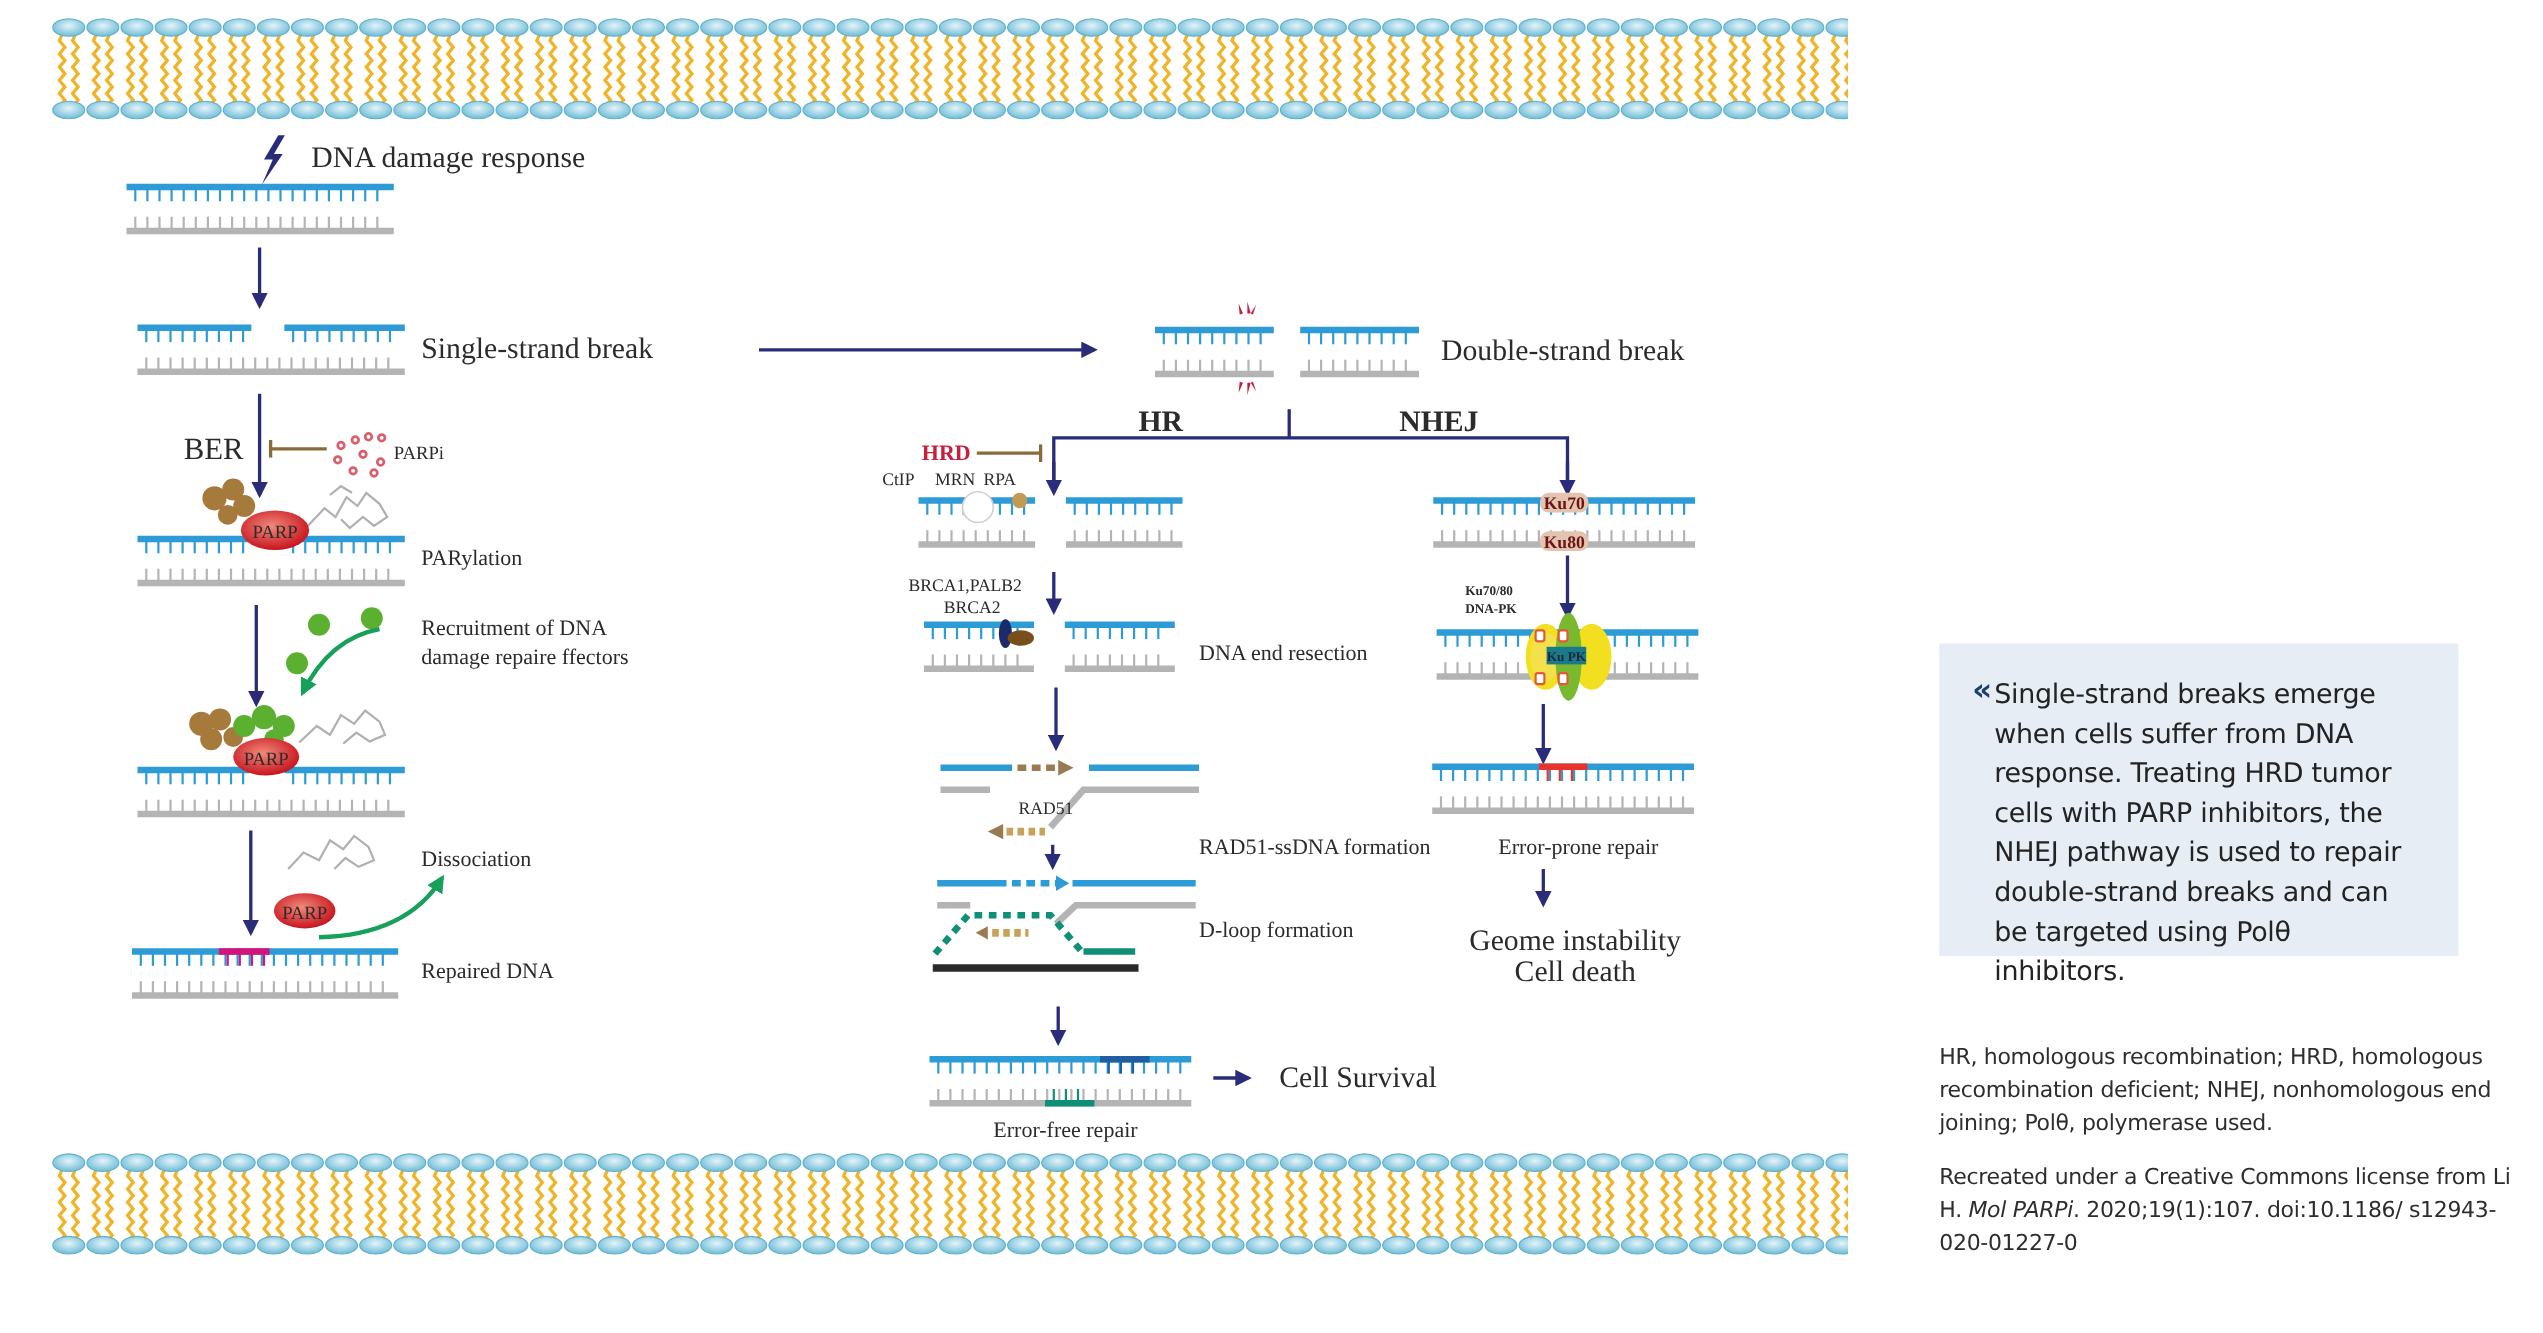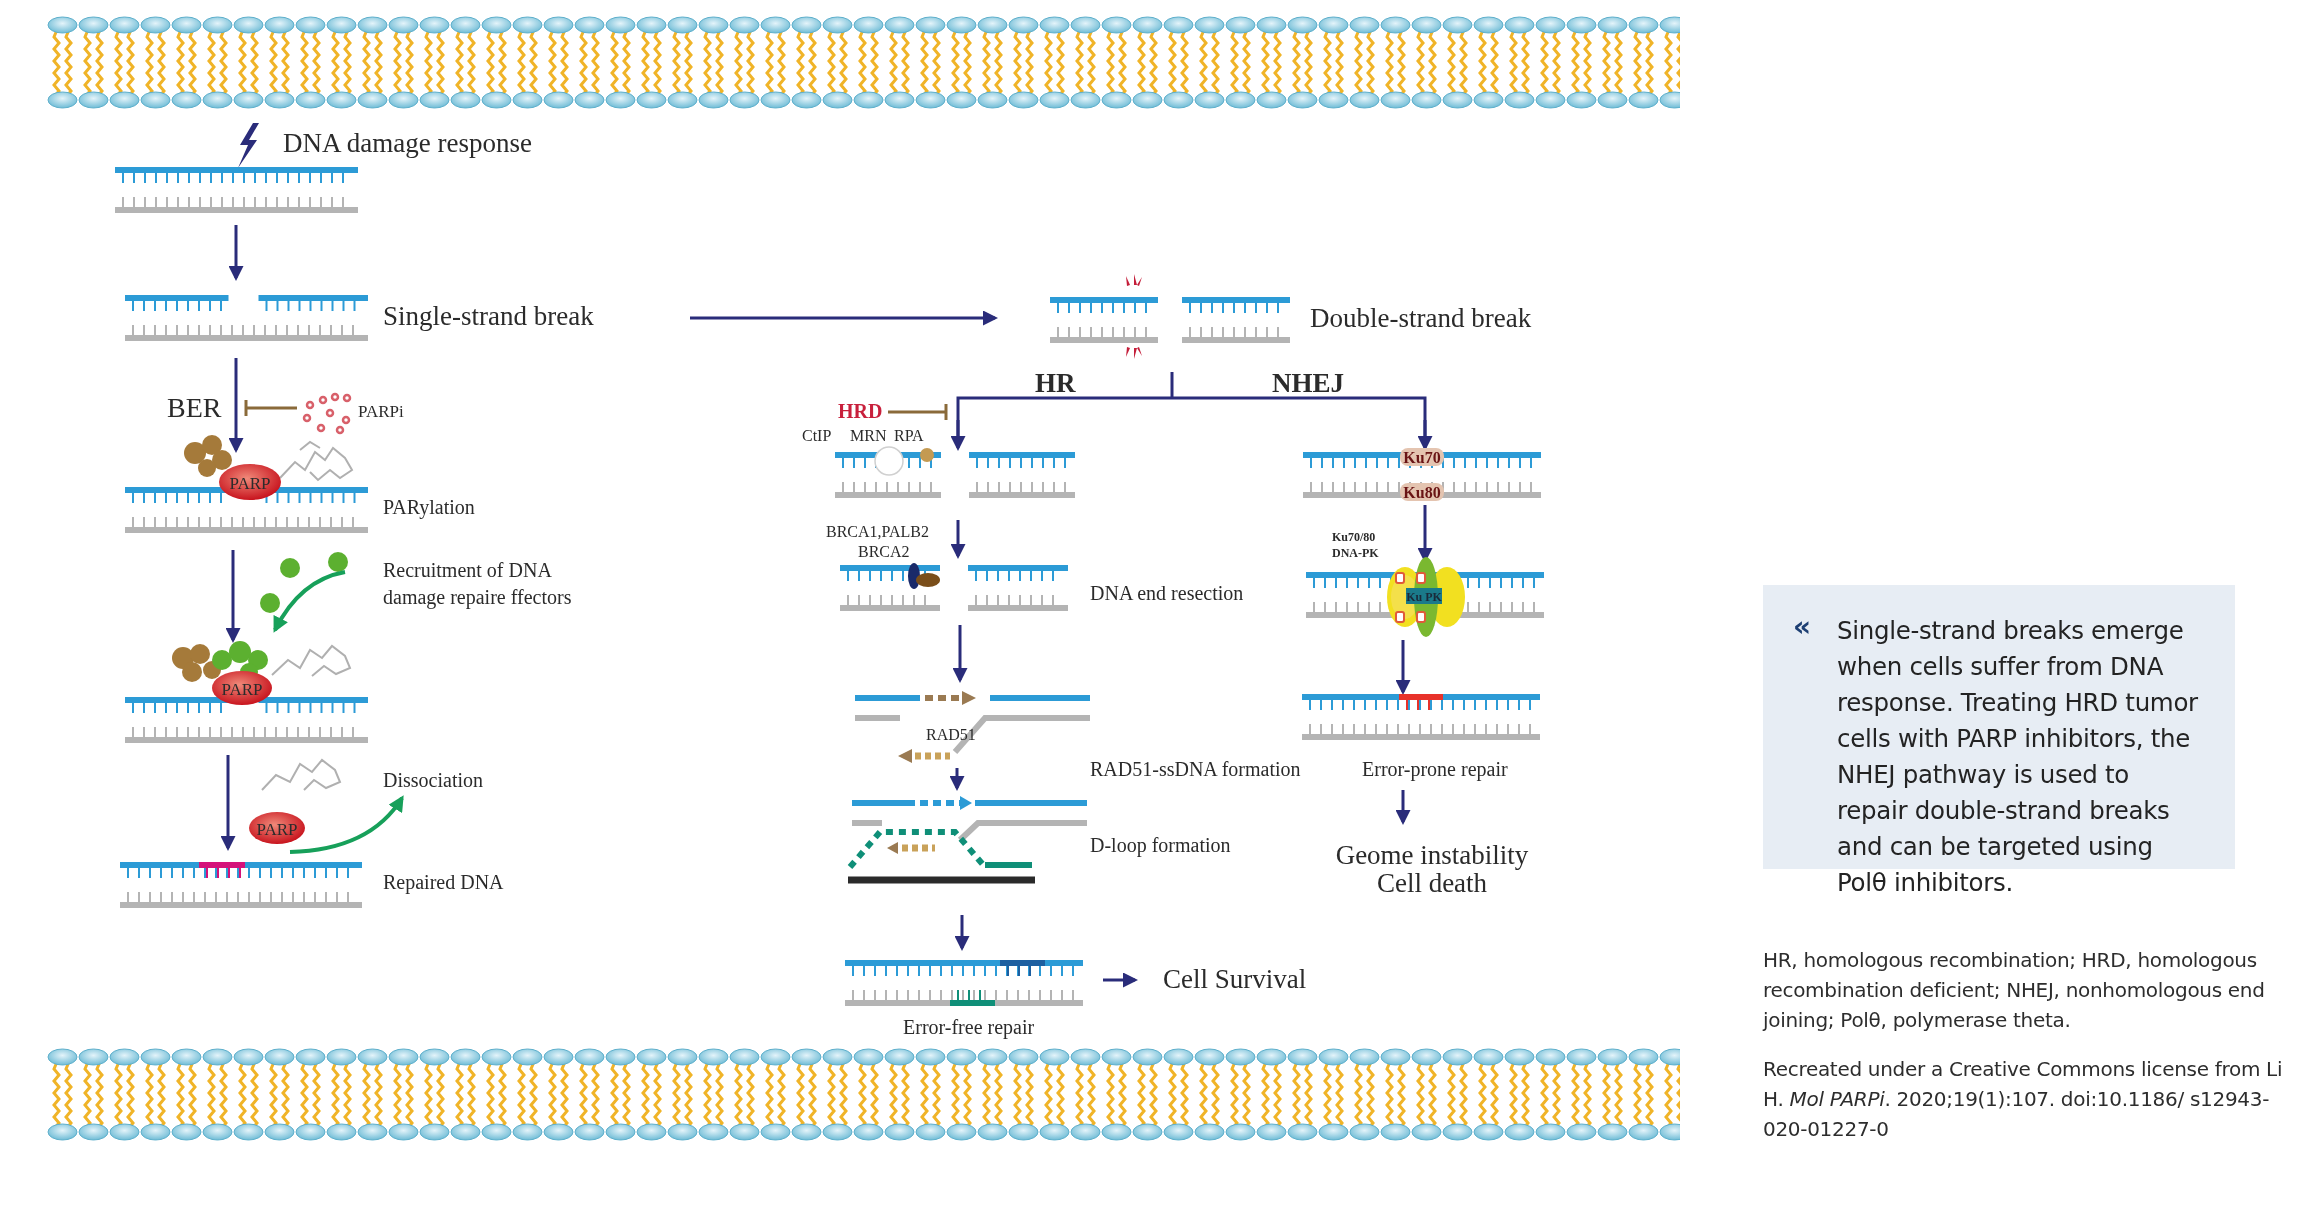--- a/index.html
+++ b/index.html
@@ -8,21 +8,21 @@
   .serif { font-family: "Liberation Serif", "DejaVu Serif", serif; fill: #2b2b2b; }
   .callout {
     position: absolute; left: 1763px; top: 585px; width: 472px; height: 284px;
     background: #e7edf4; box-sizing: border-box; padding: 28px 30px 0 30px;
   }
   .callout .quote-mark {
     position: absolute; left: 30px; top: 28px; color: #1d3f73; font-weight: bold;
     font-size: 28px; line-height: 1; font-family: "DejaVu Sans", sans-serif;
   }
   .callout .quote-text {
-    margin-left: 44px; font-size: 24.5px; line-height: 36px; color: #232323;
+    margin-left: 20px; font-size: 24.5px; line-height: 36px; color: #232323;
     font-family: "DejaVu Sans", sans-serif; letter-spacing: -0.3px;
   }
   .caption {
     position: absolute; left: 1763px; width: 520px; font-family: "DejaVu Sans", sans-serif;
     font-size: 20px; line-height: 30px; color: #2d2d2d; letter-spacing: -0.3px;
   }
   .caption.abbrev { top: 945px; }
   .caption.credit { top: 1054px; }
   .caption em { font-style: italic; }
 </style>
@@ -1214,14 +1214,14 @@
   <line x1="1403" y1="790" x2="1403" y2="822" stroke="#2a2c7a" stroke-width="3" marker-end="url(#ah)"></line>
   <text class="serif" x="1432" y="864" font-size="27" text-anchor="middle">Geome instability</text>
   <text class="serif" x="1432" y="892" font-size="27" text-anchor="middle">Cell death</text>
 </svg>
 
 <div class="callout">
   <span class="quote-mark">«</span>
   <div class="quote-text">Single-strand breaks emerge when cells suffer from DNA response. Treating HRD tumor cells with PARP inhibitors, the NHEJ pathway is used to repair double-strand breaks and can be targeted using Polθ inhibitors.</div>
 </div>
 
-<div class="caption abbrev">HR, homologous recombination; HRD, homologous recombination deficient; NHEJ, nonhomologous end joining; Polθ, polymerase theta.</div>
+<div class="caption abbrev">HR, homologous recombination; HRD, homologous recombination deficient; NHEJ, nonhomologous end joining; Polθ, polymerase used.</div>
 <div class="caption credit"><span>Recreated under a Creative Commons license from Li H. </span><em>Mol PARPi</em><span>. 2020;19(1):107. doi:10.1186/ s12943-020-01227-0</span></div>
 
 </body></html>

